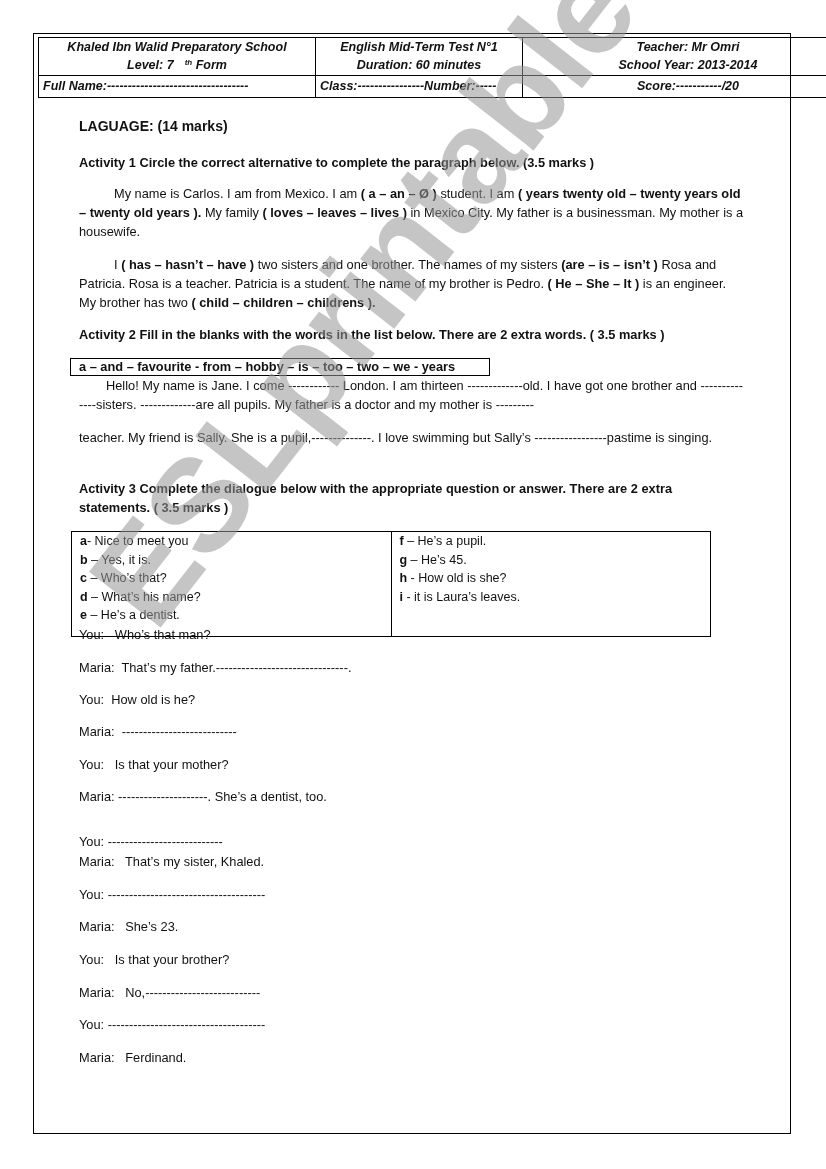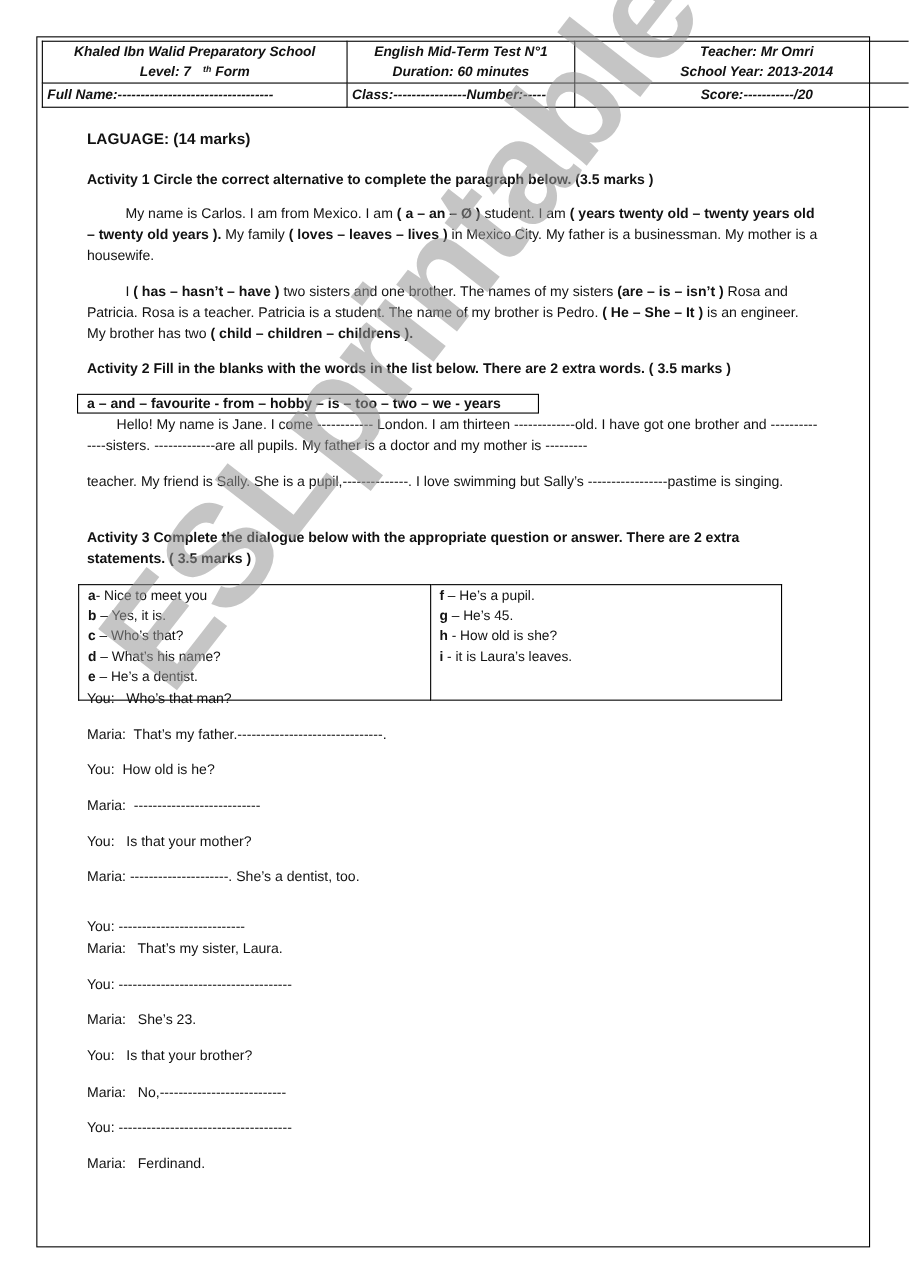--- a/index.html
+++ b/index.html
@@ -106,21 +106,21 @@
   </table>
 
 <div id="dialogue">
     <div class="dialogue" style="top: 627px;">You:   Who’s that man?</div>
     <div class="dialogue" style="top: 660px;">Maria:  That’s my father.-------------------------------.</div>
     <div class="dialogue" style="top: 692px;">You:  How old is he?</div>
     <div class="dialogue" style="top: 724px;">Maria:  ---------------------------</div>
     <div class="dialogue" style="top: 757px;">You:   Is that your mother?</div>
     <div class="dialogue" style="top: 789px;">Maria: ---------------------. She’s a dentist, too.</div>
     <div class="dialogue" style="top: 834px;">You: ---------------------------</div>
-    <div class="dialogue" style="top: 854px;">Maria:   That’s my sister, Laura.</div>
+    <div class="dialogue" style="top: 854px;">Maria:   That’s my sister, Khaled.</div>
     <div class="dialogue" style="top: 887px;">You: -------------------------------------</div>
     <div class="dialogue" style="top: 919px;">Maria:   She’s 23.</div>
     <div class="dialogue" style="top: 952px;">You:   Is that your brother?</div>
     <div class="dialogue" style="top: 985px;">Maria:   No,---------------------------</div>
     <div class="dialogue" style="top: 1017px;">You: -------------------------------------</div>
     <div class="dialogue" style="top: 1050px;">Maria:   Ferdinand.</div>
   </div>
 
 <div class="watermark">ESLprintables.com</div>
 

